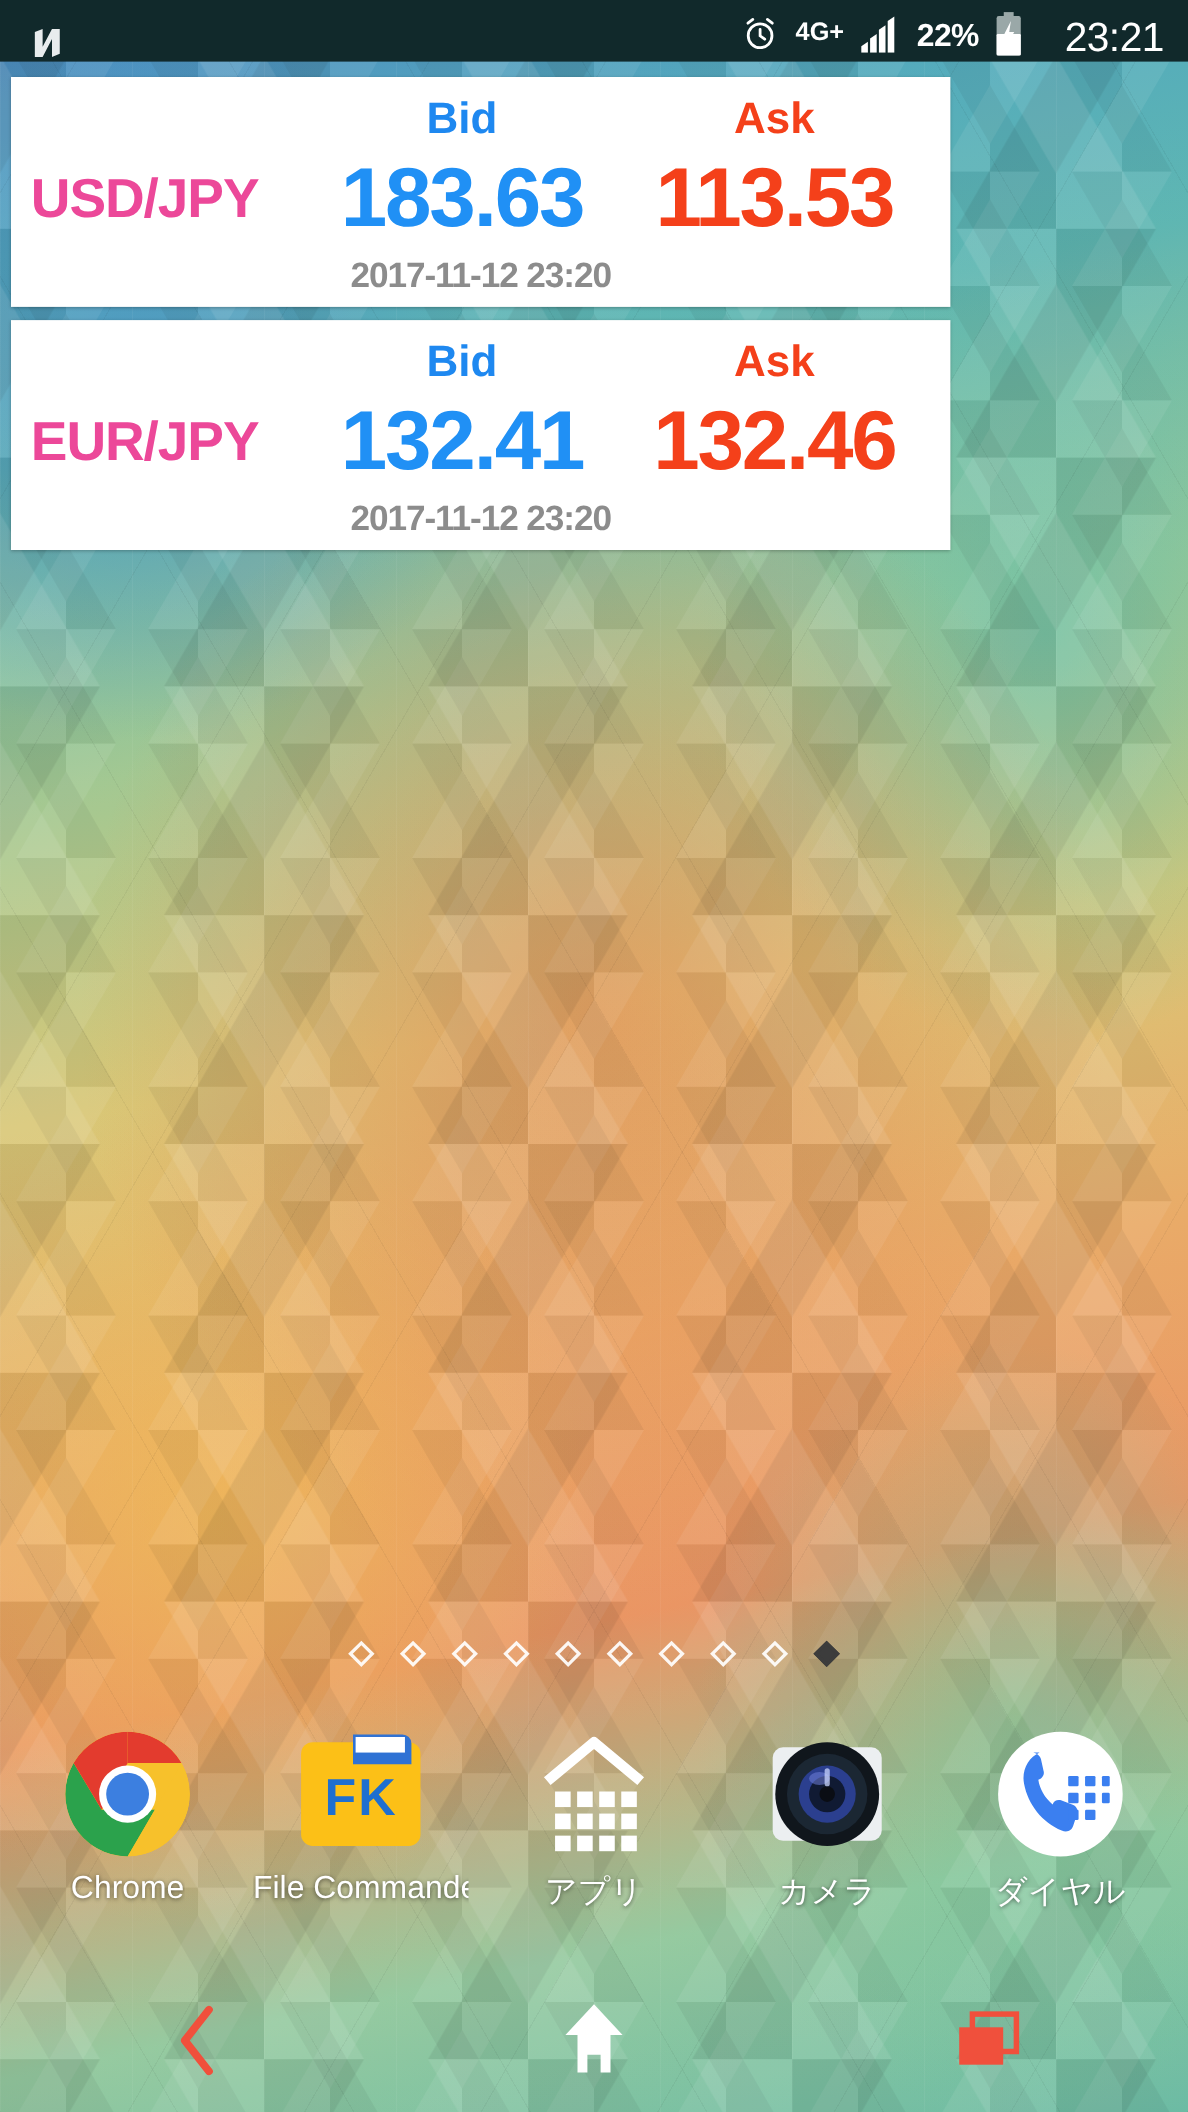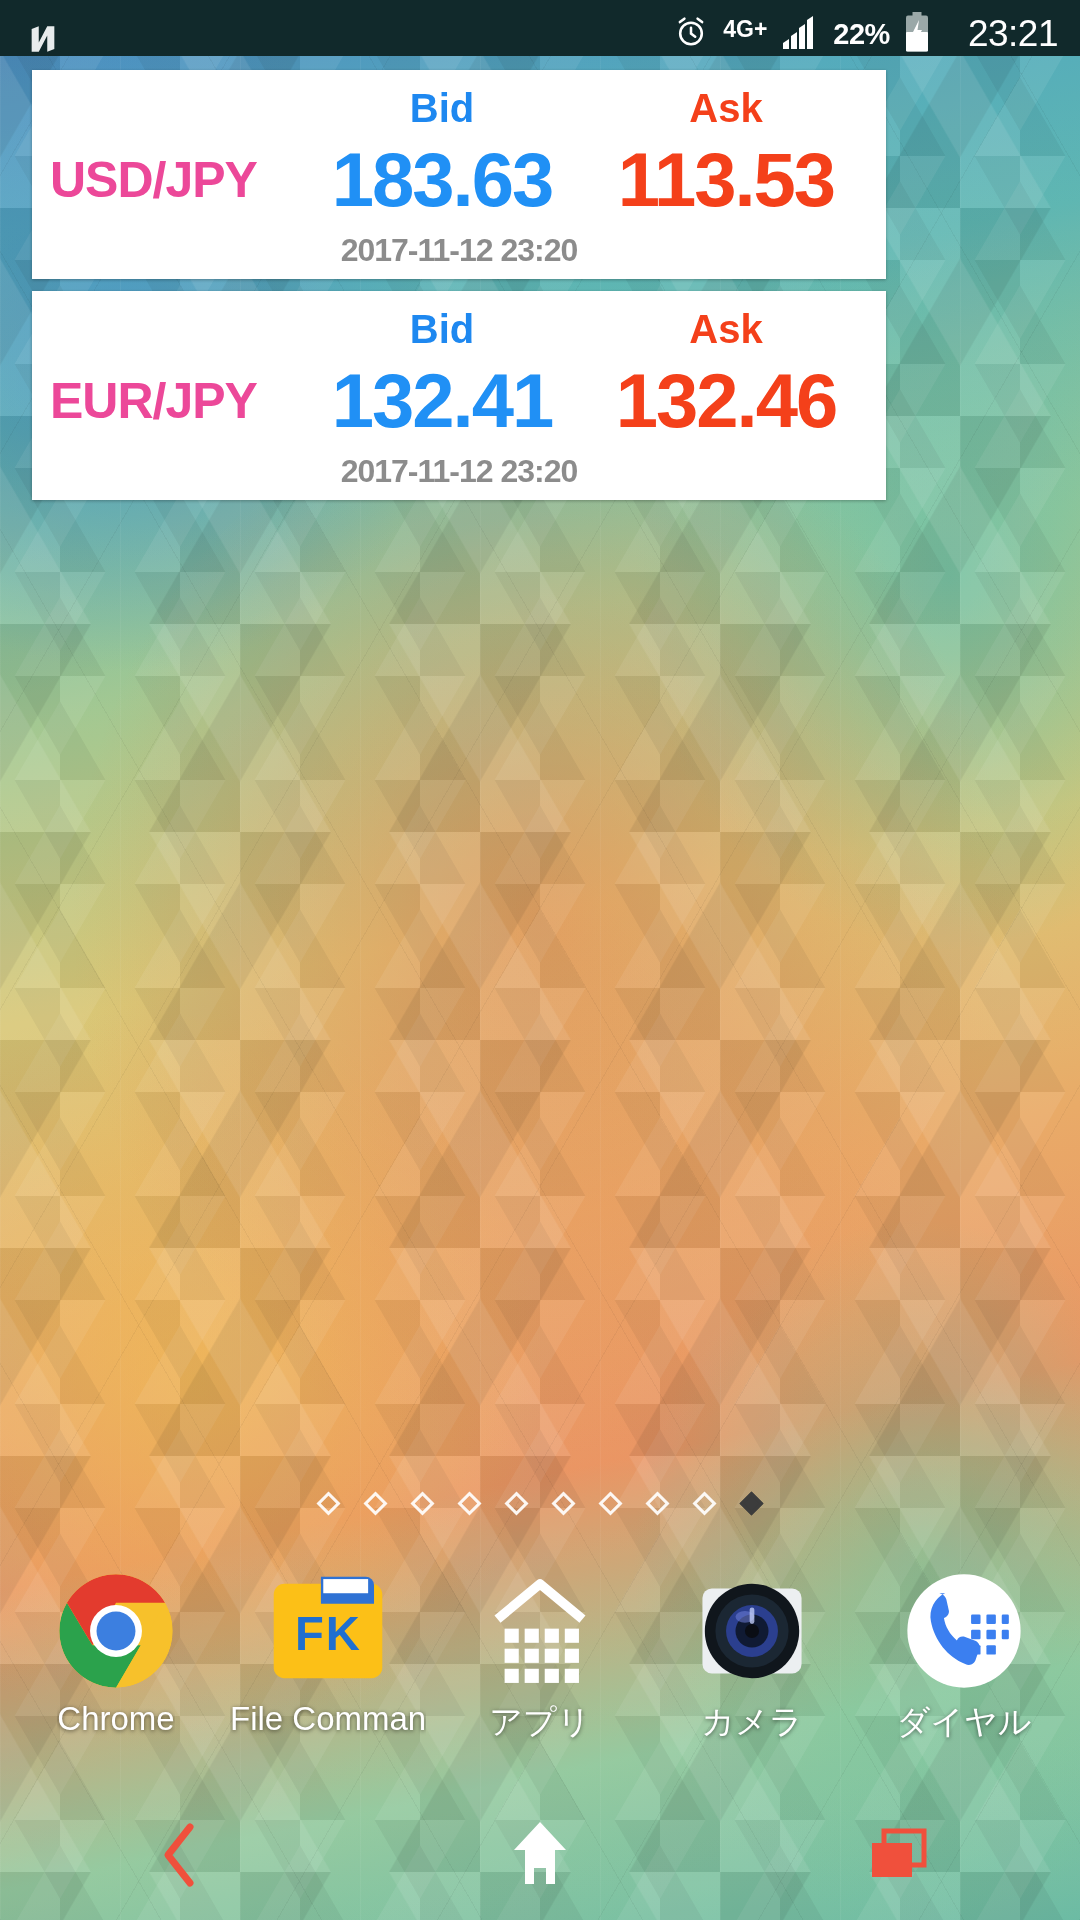--- a/index.html
+++ b/index.html
@@ -57,21 +57,21 @@
     width:34px; height:34px; display:block;
   }
   .sb-text {
     font-size:29px; font-weight:bold; letter-spacing:-.5px;
     line-height:1;
   }
   .net-type { font-size:23px; font-weight:bold; align-self:flex-start; margin-top:4px; }
   .sb-clock { font-size:37px; font-weight:normal; letter-spacing:-.5px;margin-left:24px; }
 
   
-  #widgets { position:absolute; top:70px; left:32px; width:854px; }
+  #widgets { position:absolute; top:70px; left:10px; width:854px; }
   .fx-card {
     width:854px; background:#ffffff;
     box-shadow:0 1px 3px rgba(0,0,0,.28);
     padding:14px 18px 10px 18px;
     position:relative;
   }
   .fx-card + .fx-card { margin-top:12px; }
 
   .fx-head { display:flex; height:48px; align-items:center; }
   .fx-head .spacer { width:250px; }
@@ -114,21 +114,21 @@
   #dock {
     position:absolute; top:1572px; left:0; width:1080px; height:200px;
     display:flex; align-items:flex-start; justify-content:space-around;
     padding:0 10px;
   }
   .dock-item {
     width:196px; display:flex; flex-direction:column; align-items:center;
   }
   .dock-ico { width:118px; height:118px; position:relative; }
   .dock-label {
-    margin-top:10px; font-size:33px; color:#ffffff;
+    margin-top:10px; font-size:29px; color:#ffffff;
     text-shadow:0 1px 4px rgba(0,0,0,.55);
     white-space:nowrap; overflow:hidden; max-width:196px;
     text-align:right;
   }
 
   
   #navbar {
     position:absolute; top:1790px; left:0; width:1080px; height:130px;
     display:flex; align-items:center; justify-content:space-around;
   }

